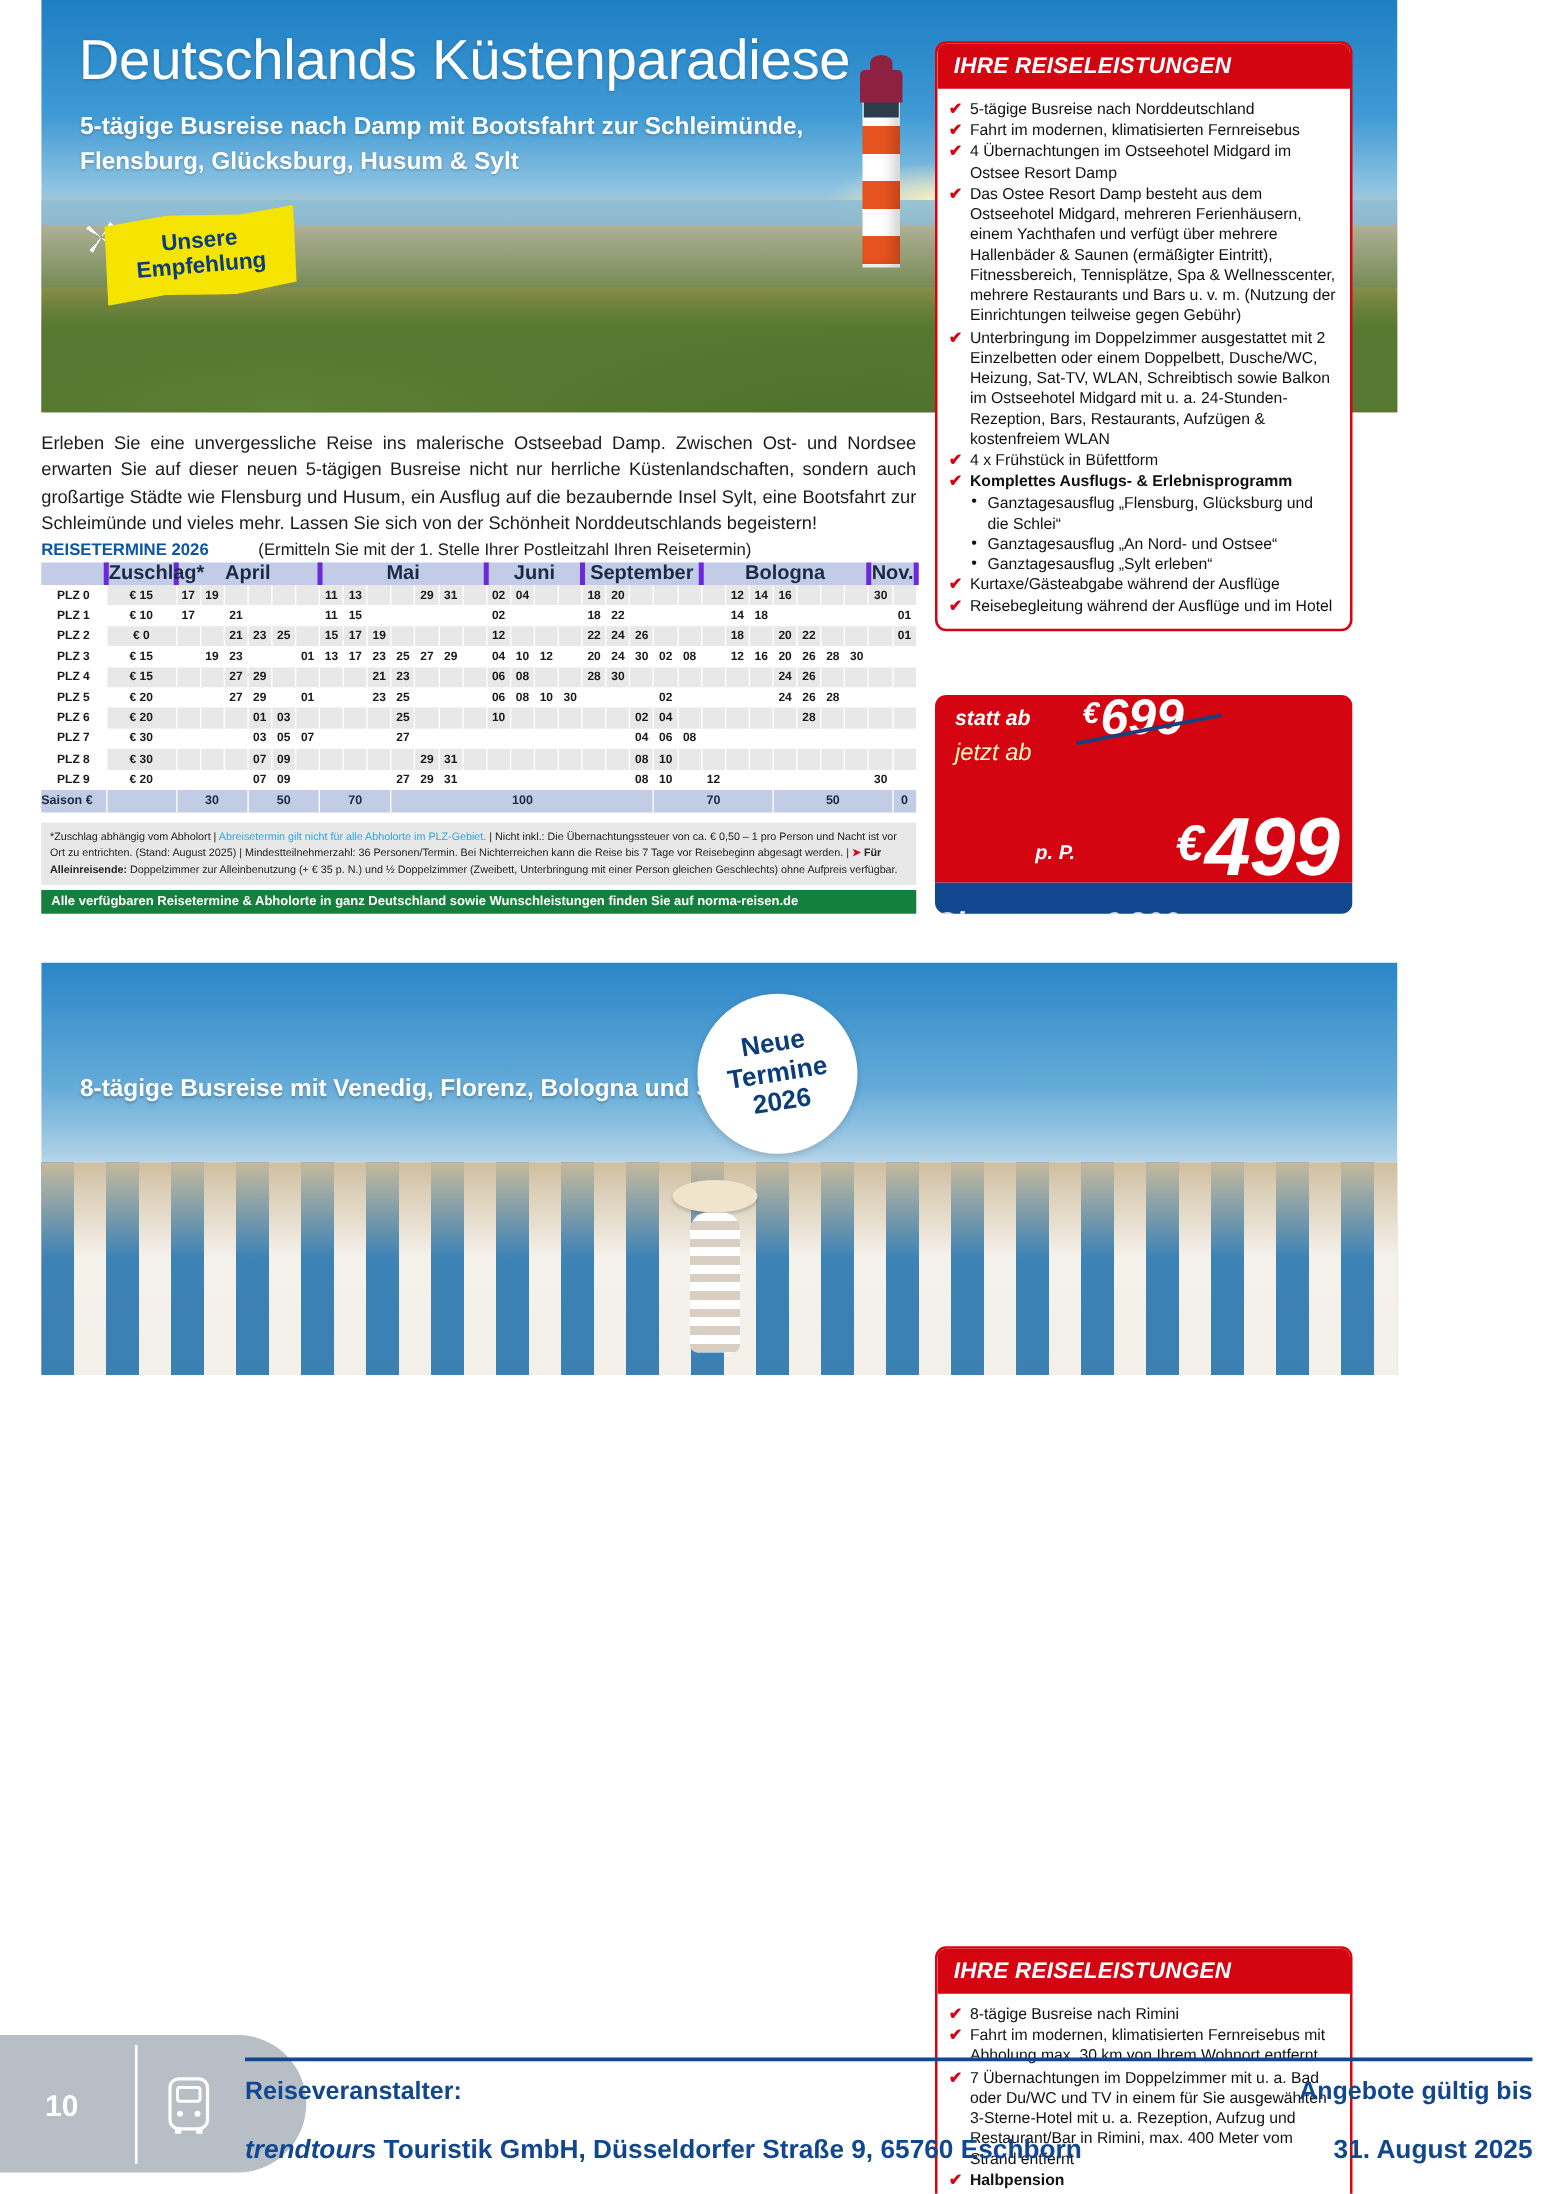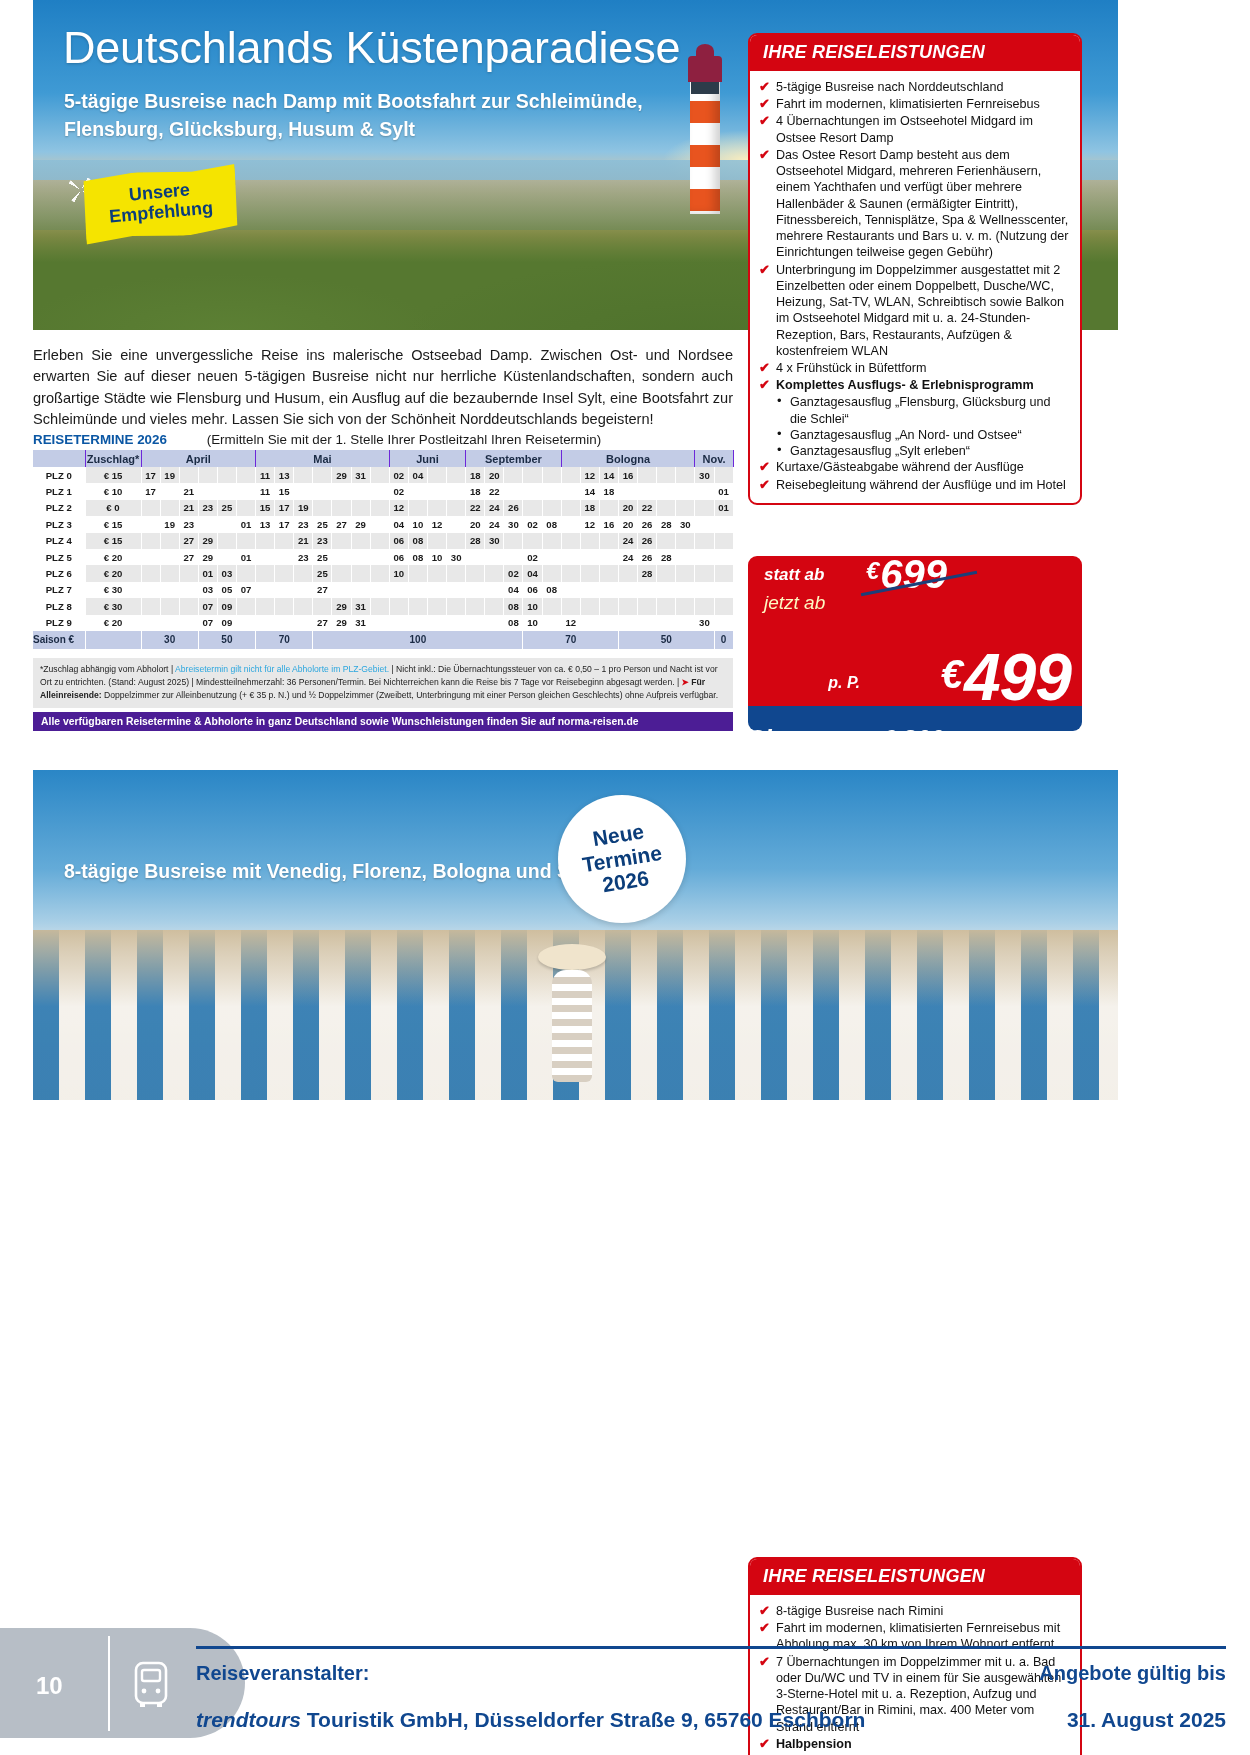--- a/index.html
+++ b/index.html
@@ -167,22 +167,22 @@
   #dates1 { top:450px; }
 
   table.dates { border-collapse:collapse; width:700px; table-layout:fixed; }
   table.dates td, table.dates th {
     font-size:9.6px; text-align:center; height:16.4px;
     border-right:1px solid #ffffff;
     color:#1a1a1a; font-weight:bold;
     padding:0;
   }
   table.dates th {
-    background:#c3cce6; color:#1a2a44; font-weight:bold; font-size:11px;
-    border-right:1px solid #6d28d9; height:17px;
+    background:#c3cce6; color:#1a2a44; font-weight:bold; font-size:16px;
+    border-right:4px solid #6d28d9; height:17px;
   }
   table.dates tr.odd td { background:#e8e8e8; }
   table.dates tr.even td { background:#ffffff; }
   td.plz { text-align:left; padding-left:6px; background:inherit !important; font-size:10px;margin-left:47px; }
   td.zus { font-size:10px; }
   td.blue { color:#2ba6de; }
   tr.season td {
     background:#c3cce6 !important; color:#1a2a44;
     text-align:center; font-size:10px; height:18px;
   }
@@ -195,21 +195,21 @@
     font-size:8.6px; line-height:1.52; color:#222;
     padding:5px 7px 6px 7px;
   }
   #fnote1 { top:658px; }
   .fnote .cy { color:#2ba6de; }
   .fnote .bold { font-weight:bold; }
   .fnote .arrow { color:#d40511; font-weight:bold; }
 
   .blue-bar {
     position:absolute; left:33px; width:700px; height:19px;
-    background:#4c1d95; color:#ffffff;
+    background:#15803d; color:#ffffff;
     font-size:10.4px; font-weight:bold;
     display:flex; align-items:center; padding-left:8px;
   }
   #bbar1 { top:712px; }
 
   
   .svc {
     position:absolute; left:748px; width:334px;
     background:#ffffff;
     border:2.5px solid #d40511;

